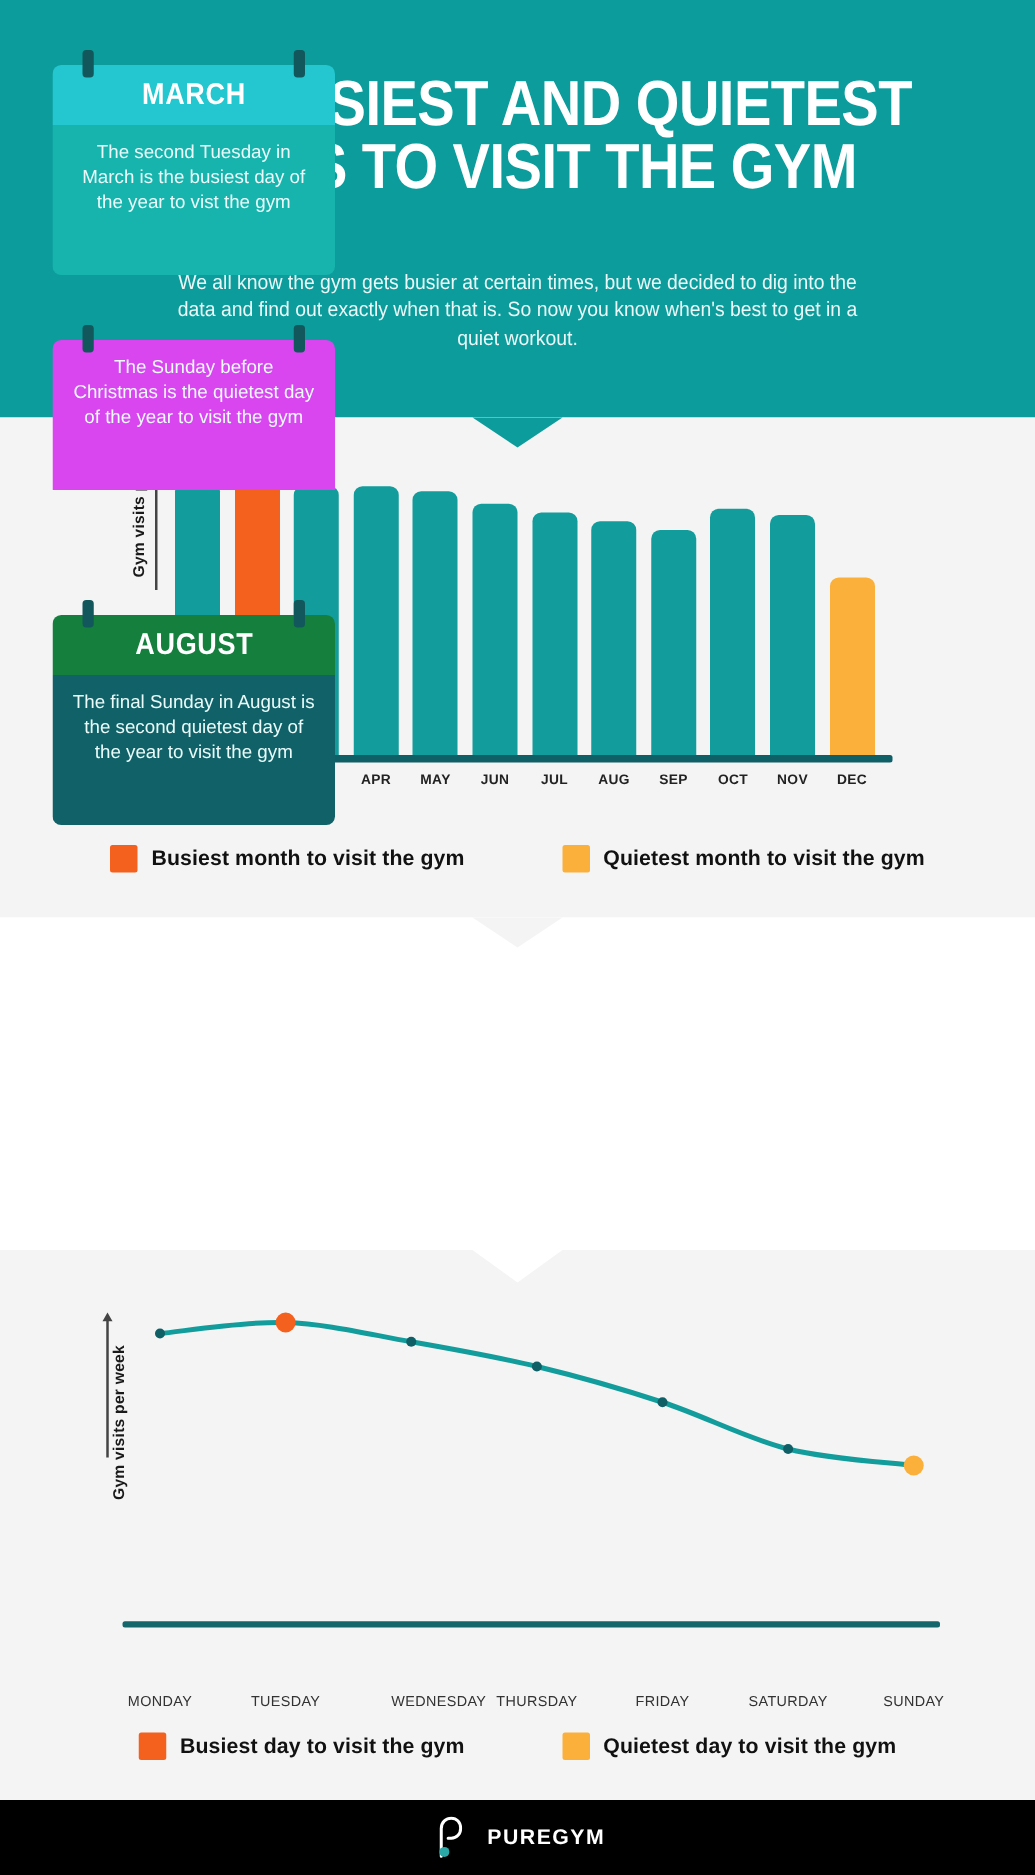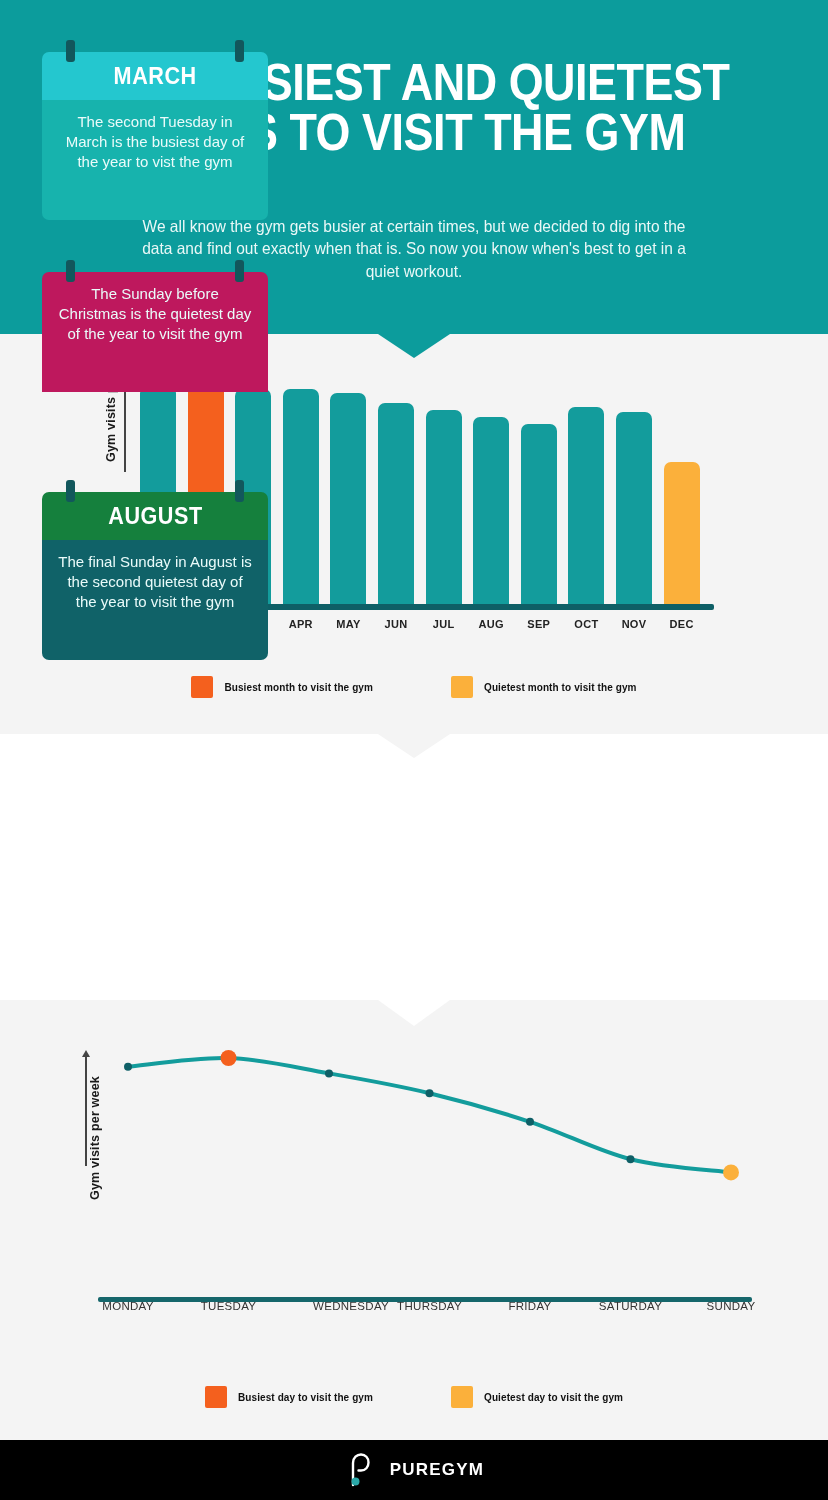--- a/index.html
+++ b/index.html
@@ -104,21 +104,21 @@
     letter-spacing:0.3px;
   }
   .legend {
     position:absolute; width:828px; height:22px;
     display:flex; justify-content:center; gap:78px;
   }
   .legend-item { display:flex; align-items:center; gap:11px; }
   .legend-sw { width:22px; height:22px; border-radius:2px; }
   .legend-sw.orange { background:#F4601E; }
   .legend-sw.yellow { background:#FBB03B; }
-  .legend-text { font-size:10px; font-weight:bold; color:#111; letter-spacing:0.1px; }
+  .legend-text { font-size:17px; font-weight:bold; color:#111; letter-spacing:0.1px; }
 
   
   .sec-cards {
     position:absolute; left:0; top:734px; width:828px; height:266px;
     background:#ffffff;
   }
   .cards-row {
     position:absolute; left:42px; top:52px; width:744px;
     display:flex; gap:52px;flex-direction:column;
   }
@@ -143,21 +143,21 @@
   .ring {
     position:absolute; top:-12px; width:9px; height:22px;
     background:#12575C; border-radius:3px; z-index:3;
   }
   .ring.left { left:24px; }
   .ring.right { right:24px; }
 
   .card.march .card-head { background:#24C7CF; }
   .card.march .card-body { background:#17B3AD; }
   .card.december .card-head { background:#14A6A6; }
-  .card.december .card-body { background:#be185d; }
+  .card.december .card-body { background:#d946ef; }
   .card.august .card-head { background:#15803d; }
   .card.august .card-body { background:#106268; }
 
   
   .sec-line {
     position:absolute; left:0; top:1000px; width:828px; height:440px;
     background:#F4F4F4;
   }
   .sec4-notch {
     position:absolute; left:50%; top:1000px; transform:translateX(-50%);
@@ -183,21 +183,21 @@
     border-left:4px solid transparent;
     border-right:4px solid transparent;
     border-bottom:7px solid #444;
   }
   .line-svg { position:absolute; left:0; top:1000px; width:828px; height:310px; }
   .line-baseline {
     position:absolute; left:98px; top:1297px; width:654px; height:5px;
     background:#15666B; border-radius:2px;
   }
   .day-labels {
-    position:absolute; left:98px; top:1300px; width:654px; height:20px;
+    position:absolute; left:98px; top:1356px; width:654px; height:20px;
   }
   .day-labels span {
     position:absolute; top:0; width:120px; margin-left:-60px;
     text-align:center; font-size:11.5px; color:#333; letter-spacing:0.3px;
   }
 
   
   .footer {
     position:absolute; left:0; top:1440px; width:828px; height:60px;
     background:#000000;

